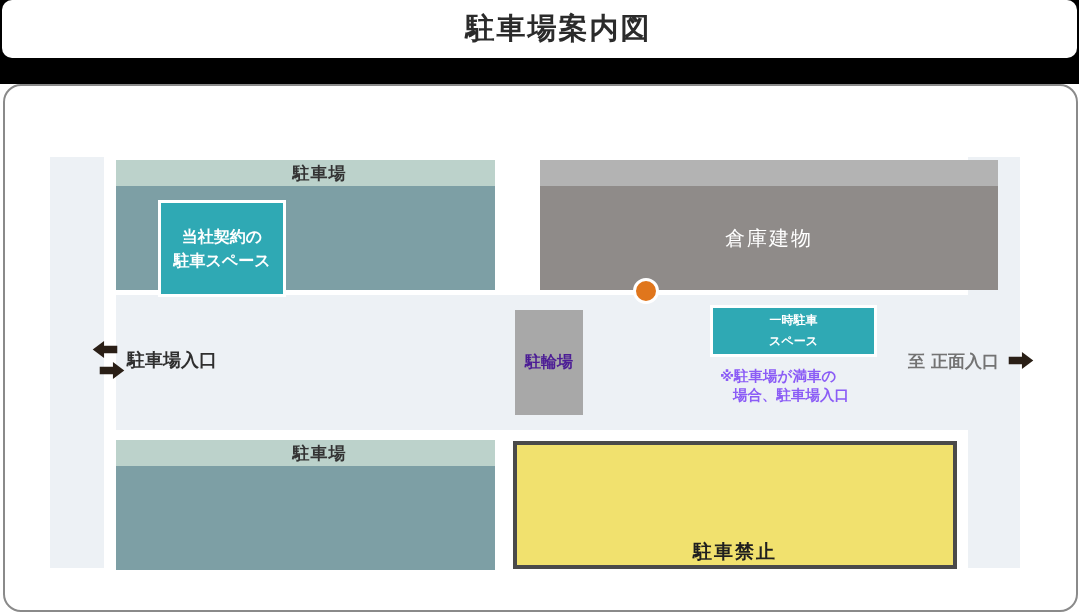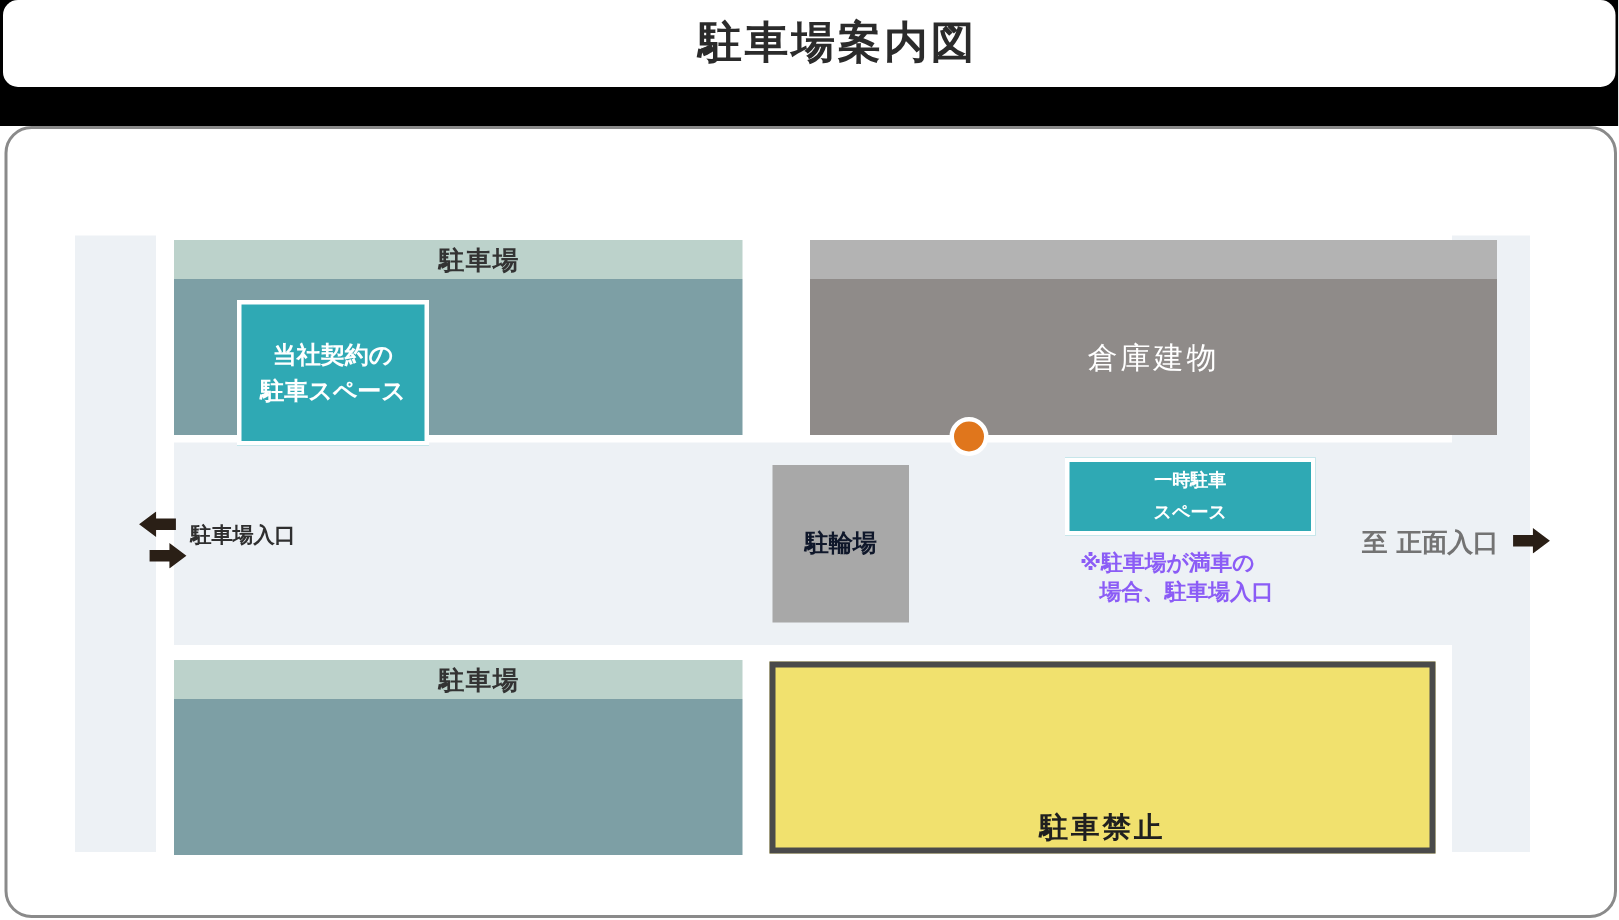--- a/index.html
+++ b/index.html
@@ -41,23 +41,23 @@
   }
   
   .warehouse { position:absolute; left:540px; top:160px; width:458px; height:130px; display:flex; flex-direction:column; }
   .warehouse-band { height:26px; background:#b3b3b3; }
   .warehouse-body {
     flex:1; background:#8f8b89; color:#ffffff; font-size:20px; letter-spacing:2px;
     display:flex; align-items:center; justify-content:center;
   }
   
   .bike {
-    position:absolute; left:515px; top:310px; width:91px; height:105px; background:#a8a8a8;
+    position:absolute; left:515px; top:310px; width:68px; height:105px; background:#a8a8a8;
     display:flex; align-items:center; justify-content:center;
-    font-weight:700; font-size:16px; color:#0f172a;
+    font-weight:700; font-size:16px; color:#4c1d95;
   }
   
   .no-parking {
     position:absolute; left:513px; top:441px; width:444px; height:128px; box-sizing:border-box;
     background:#f1e16e; border:4px solid #4a4a4a; display:flex; align-items:flex-end; justify-content:center;
     font-weight:700; font-size:19px; color:#1f1f1f; letter-spacing:2px;
   }
   
   .marker {
     position:absolute; left:633px; top:278px; width:20px; height:20px;
@@ -74,21 +74,21 @@
     line-height:21px; display:flex; flex-direction:column; align-items:center; justify-content:center;
     text-align:center;
   }
   .note {
     position:absolute; left:720px; top:367px; font-weight:700; font-size:14.5px;
     line-height:19px; color:#8b5cf6;
   }
   .note-l2 { padding-left:13px; }
   
   .entrance-left-label {
-    position:absolute; left:127px; top:348px; font-weight:700; font-size:14px; color:#2f2f2f;
+    position:absolute; left:127px; top:348px; font-weight:700; font-size:18px; color:#2f2f2f;
   }
   .main-entrance-label {
     position:absolute; left:908px; top:350px; font-weight:700; font-size:17px; color:#737373;
   }
   .arrow { position:absolute; width:26px; height:17px; }
   .arrow-in-left  { left:92px;  top:341px; }
   .arrow-in-right { left:99px;  top:362px; }
   .arrow-main     { left:1008px; top:352px; }
 </style>
 </head>

